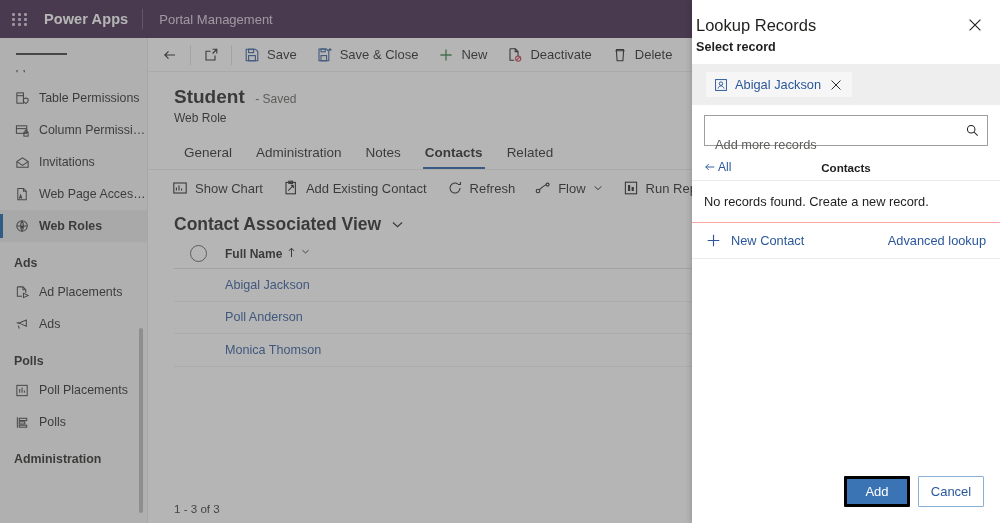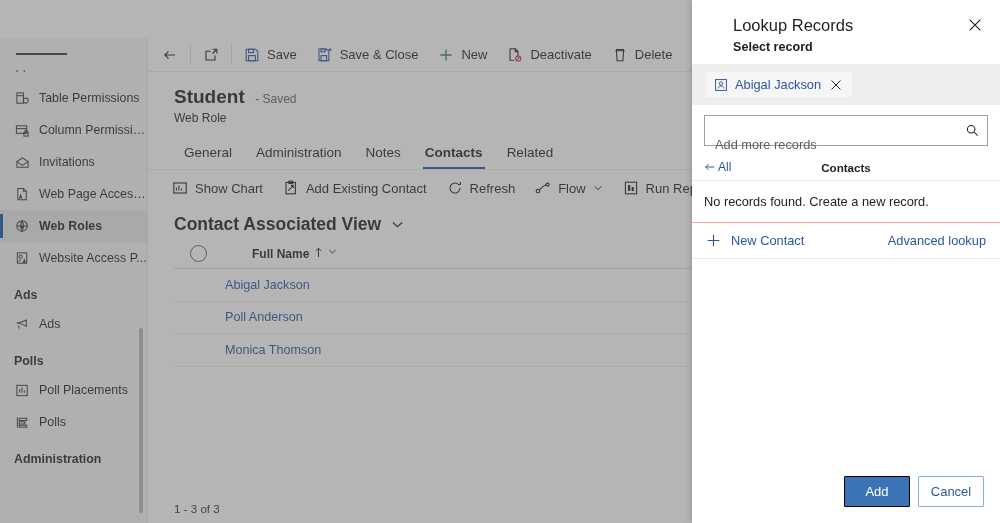--- a/index.html
+++ b/index.html
@@ -85,41 +85,41 @@
   .viewtitle {
     display: flex; align-items: center; gap: 10px; padding: 8px 0 4px 26px;
   }
   .viewtitle .vt { font-size: 17.5px; font-weight: 600; color: #201f1e; }
 
   .gridhead {
     display: flex; align-items: center; height: 30px; border-bottom: 1px solid #e1dfdd;
     margin-left: 26px; padding-left: 2px;
   }
   .selcircle { width: 17px; height: 17px; border: 1.5px solid #605e5c; border-radius: 50%; margin: 0 18px 0 14px; flex: 0 0 17px; cursor: pointer; }
-  .colhead { display: flex; gap: 5px; font-size: 12px; font-weight: 600; color: #201f1e; cursor: pointer; margin-left: 27px; }
+  .colhead { display: flex; gap: 5px; font-size: 12px; font-weight: 600; color: #201f1e; cursor: pointer; }
   .gridrow {
     display: flex; align-items: center; height: 32.5px; border-bottom: 1px solid #f0eeec;
     margin-left: 26px; padding-left: 2px;
   }
   .gridrow .cell { padding-left: 49px; font-size: 12.6px; color: #2b579a; cursor: pointer; }
   .gridfoot { position: absolute; bottom: 0; left: 26px; height: 30px; display: flex; align-items: center; font-size: 11.6px; color: #323130; }
 
   
   .dim {
     position: absolute; top: 0; left: 0; width: 692px; height: 523px;
     background: rgba(90,90,90,0.45); z-index: 20; pointer-events: none;
   }
 
   
   .panel {
     position: absolute; top: 0; right: 0; width: 308px; height: 523px;
     background: #ffffff; z-index: 30; box-shadow: -1px 0 6px rgba(0,0,0,0.18);
     display: flex; flex-direction: column;
   }
-  .panelhead { padding: 16px 16px 10px 24px; position: relative; margin-left: 17px; }
+  .panelhead { padding: 16px 16px 10px 4px; position: relative; }
   .paneltitle { font-size: 16.5px; color: #201f1e; font-weight: 400; }
   .panelsub { font-size: 12.6px; color: #201f1e; font-weight: 600; margin-top: 5px; }
   .closebtn {
     position: absolute; top: 10px; right: 10px; width: 30px; height: 30px;
     display: flex; align-items: center; justify-content: center; cursor: pointer; color: #201f1e;
   }
   .chipsbar { background: #eeeeee; padding: 8px 14px; }
   .chip {
     display: inline-flex; align-items: center; gap: 7px; background: #f6f6f6;
     padding: 5px 8px; font-size: 12.8px; color: #2b579a; cursor: default;
@@ -147,30 +147,48 @@
   .noresults { padding: 13px 12px; font-size: 12.8px; color: #201f1e; border-bottom: 1px solid #fca5a5; }
   .panelactions {
     display: flex; align-items: center; justify-content: space-between;
     padding: 10px 14px; border-bottom: 1px solid #edebe9;
   }
   .newrec { display: flex; align-items: center; gap: 10px; color: #2b579a; font-size: 12.8px; cursor: pointer; }
   .advlookup { color: #2b579a; font-size: 12.8px; cursor: pointer; }
 
   .panelfoot { margin-top: auto; display: flex; justify-content: flex-end; gap: 8px; padding: 0 16px 16px 16px; }
   .btn { height: 31px; min-width: 66px; font-size: 13px; font-family: inherit; cursor: pointer; border-radius: 1px; }
-  .btn.primary { background: #3a74b5; color: #ffffff; border: 1px solid #000000; width: 66px; }
+  .btn.primary { background: #3a74b5; color: #ffffff; border: 3px solid #000000; width: 66px; }
   .btn.secondary { background: #ffffff; color: #2b579a; border: 1px solid #8ab0d8; width: 66px; }
 
   svg { display: block; }
 </style>
 </head>
 <body>
 
 <div id="root">
 
+  <div class="topbar">
+    <div class="waffle">
+      <div class="dots">
+          <i></i>
+          <i></i>
+          <i></i>
+          <i></i>
+          <i></i>
+          <i></i>
+          <i></i>
+          <i></i>
+          <i></i>
+        </div>
+    </div>
+    <div class="brand">Power Apps</div>
+    <div class="vsep"></div>
+    <div class="appname">Portal Management</div>
+  </div>
 
   <div class="leftnav">
     <div class="hamb">
       <span></span>
         <span></span>
         <span></span>
     </div>
 
     <div class="navclip">
       <div class="navitem">
@@ -235,33 +253,33 @@
         <span class="ic">
           <svg width="15" height="15" viewBox="0 0 16 16" fill="none" stroke="#3b3a39" stroke-width="1.1">
             <circle cx="7.5" cy="7.5" r="5.6"></circle>
               <path d="M2 7.5h11M7.5 2c2 2.6 2 8.4 0 11M7.5 2c-2 2.6-2 8.4 0 11"></path>
             <circle cx="7.6" cy="8.8" r="1.5" fill="#3b3a39" stroke="none"></circle>
           </svg>
         </span>
         <span class="lbl">Web Roles</span>
       </div>
 
-      <div class="navitem">
-        <span class="ic">
-          <svg width="15" height="15" viewBox="0 0 16 16" fill="none" stroke="#3b3a39" stroke-width="1.1">
-            <rect x="2.5" y="2" width="10" height="11"></rect>
-              <circle cx="6" cy="6" r="1.7"></circle>
-            <path d="M4.2 11.5c0-1.4 1-2.2 1.9-2.2"></path>
-              <path d="M8.6 13l1.3-3.6L11.2 13M9 11.9h1.8"></path>
-          </svg>
-        </span>
-        <span class="lbl">Website Access P...</span>
-      </div>
 
       <div class="navgroup">Ads</div>
+      <div class="navitem">
+        <span class="ic">
+          <svg width="15" height="15" viewBox="0 0 16 16" fill="none" stroke="#3b3a39" stroke-width="1.1">
+            <path d="M2.5 2h6l3 3v3.5"></path>
+              <path d="M2.5 2v10h5"></path>
+              <path d="M8.5 2v3h3"></path>
+            <path d="M9 13.5l5-2.4-5-2.3z"></path>
+          </svg>
+        </span>
+        <span class="lbl">Ad Placements</span>
+      </div>
       <div class="navitem">
         <span class="ic">
           <svg width="15" height="15" viewBox="0 0 16 16" fill="none" stroke="#3b3a39" stroke-width="1.1">
             <path d="M1.8 6.2h3.3l7-3v6.6l-7-3z"></path>
               <path d="M3.6 9.3l1 3.2"></path>
           </svg>
         </span>
         <span class="lbl">Ads</span>
       </div>
 

